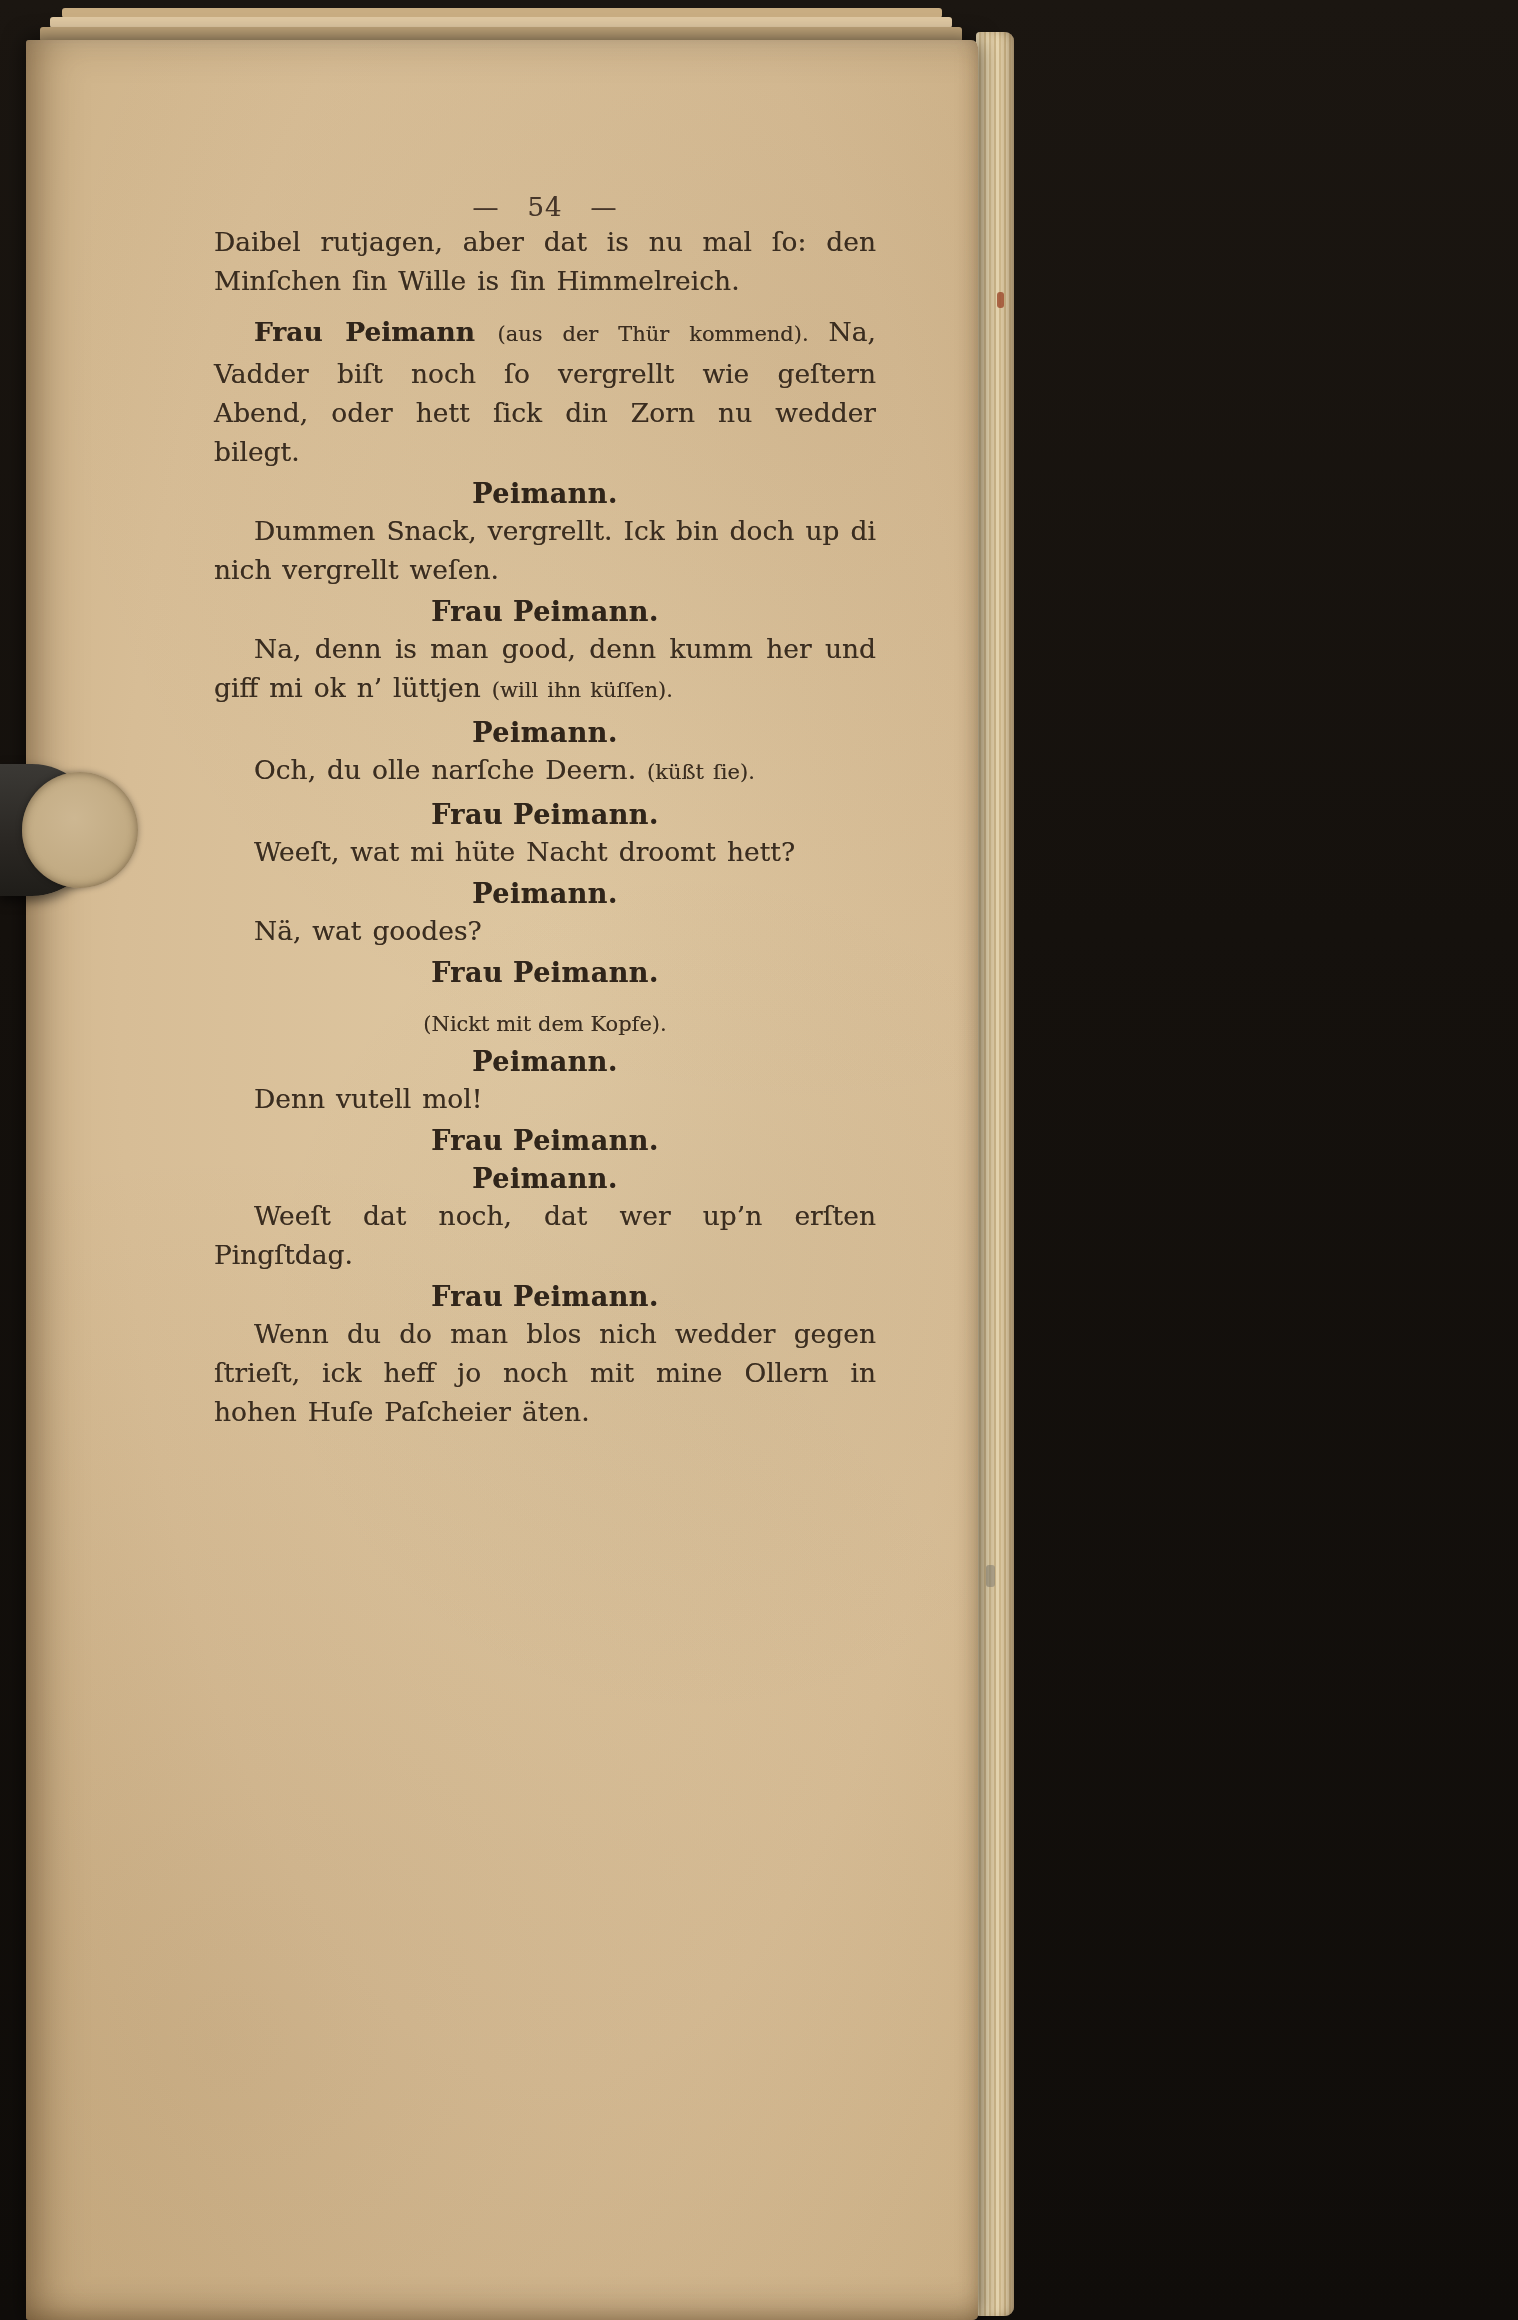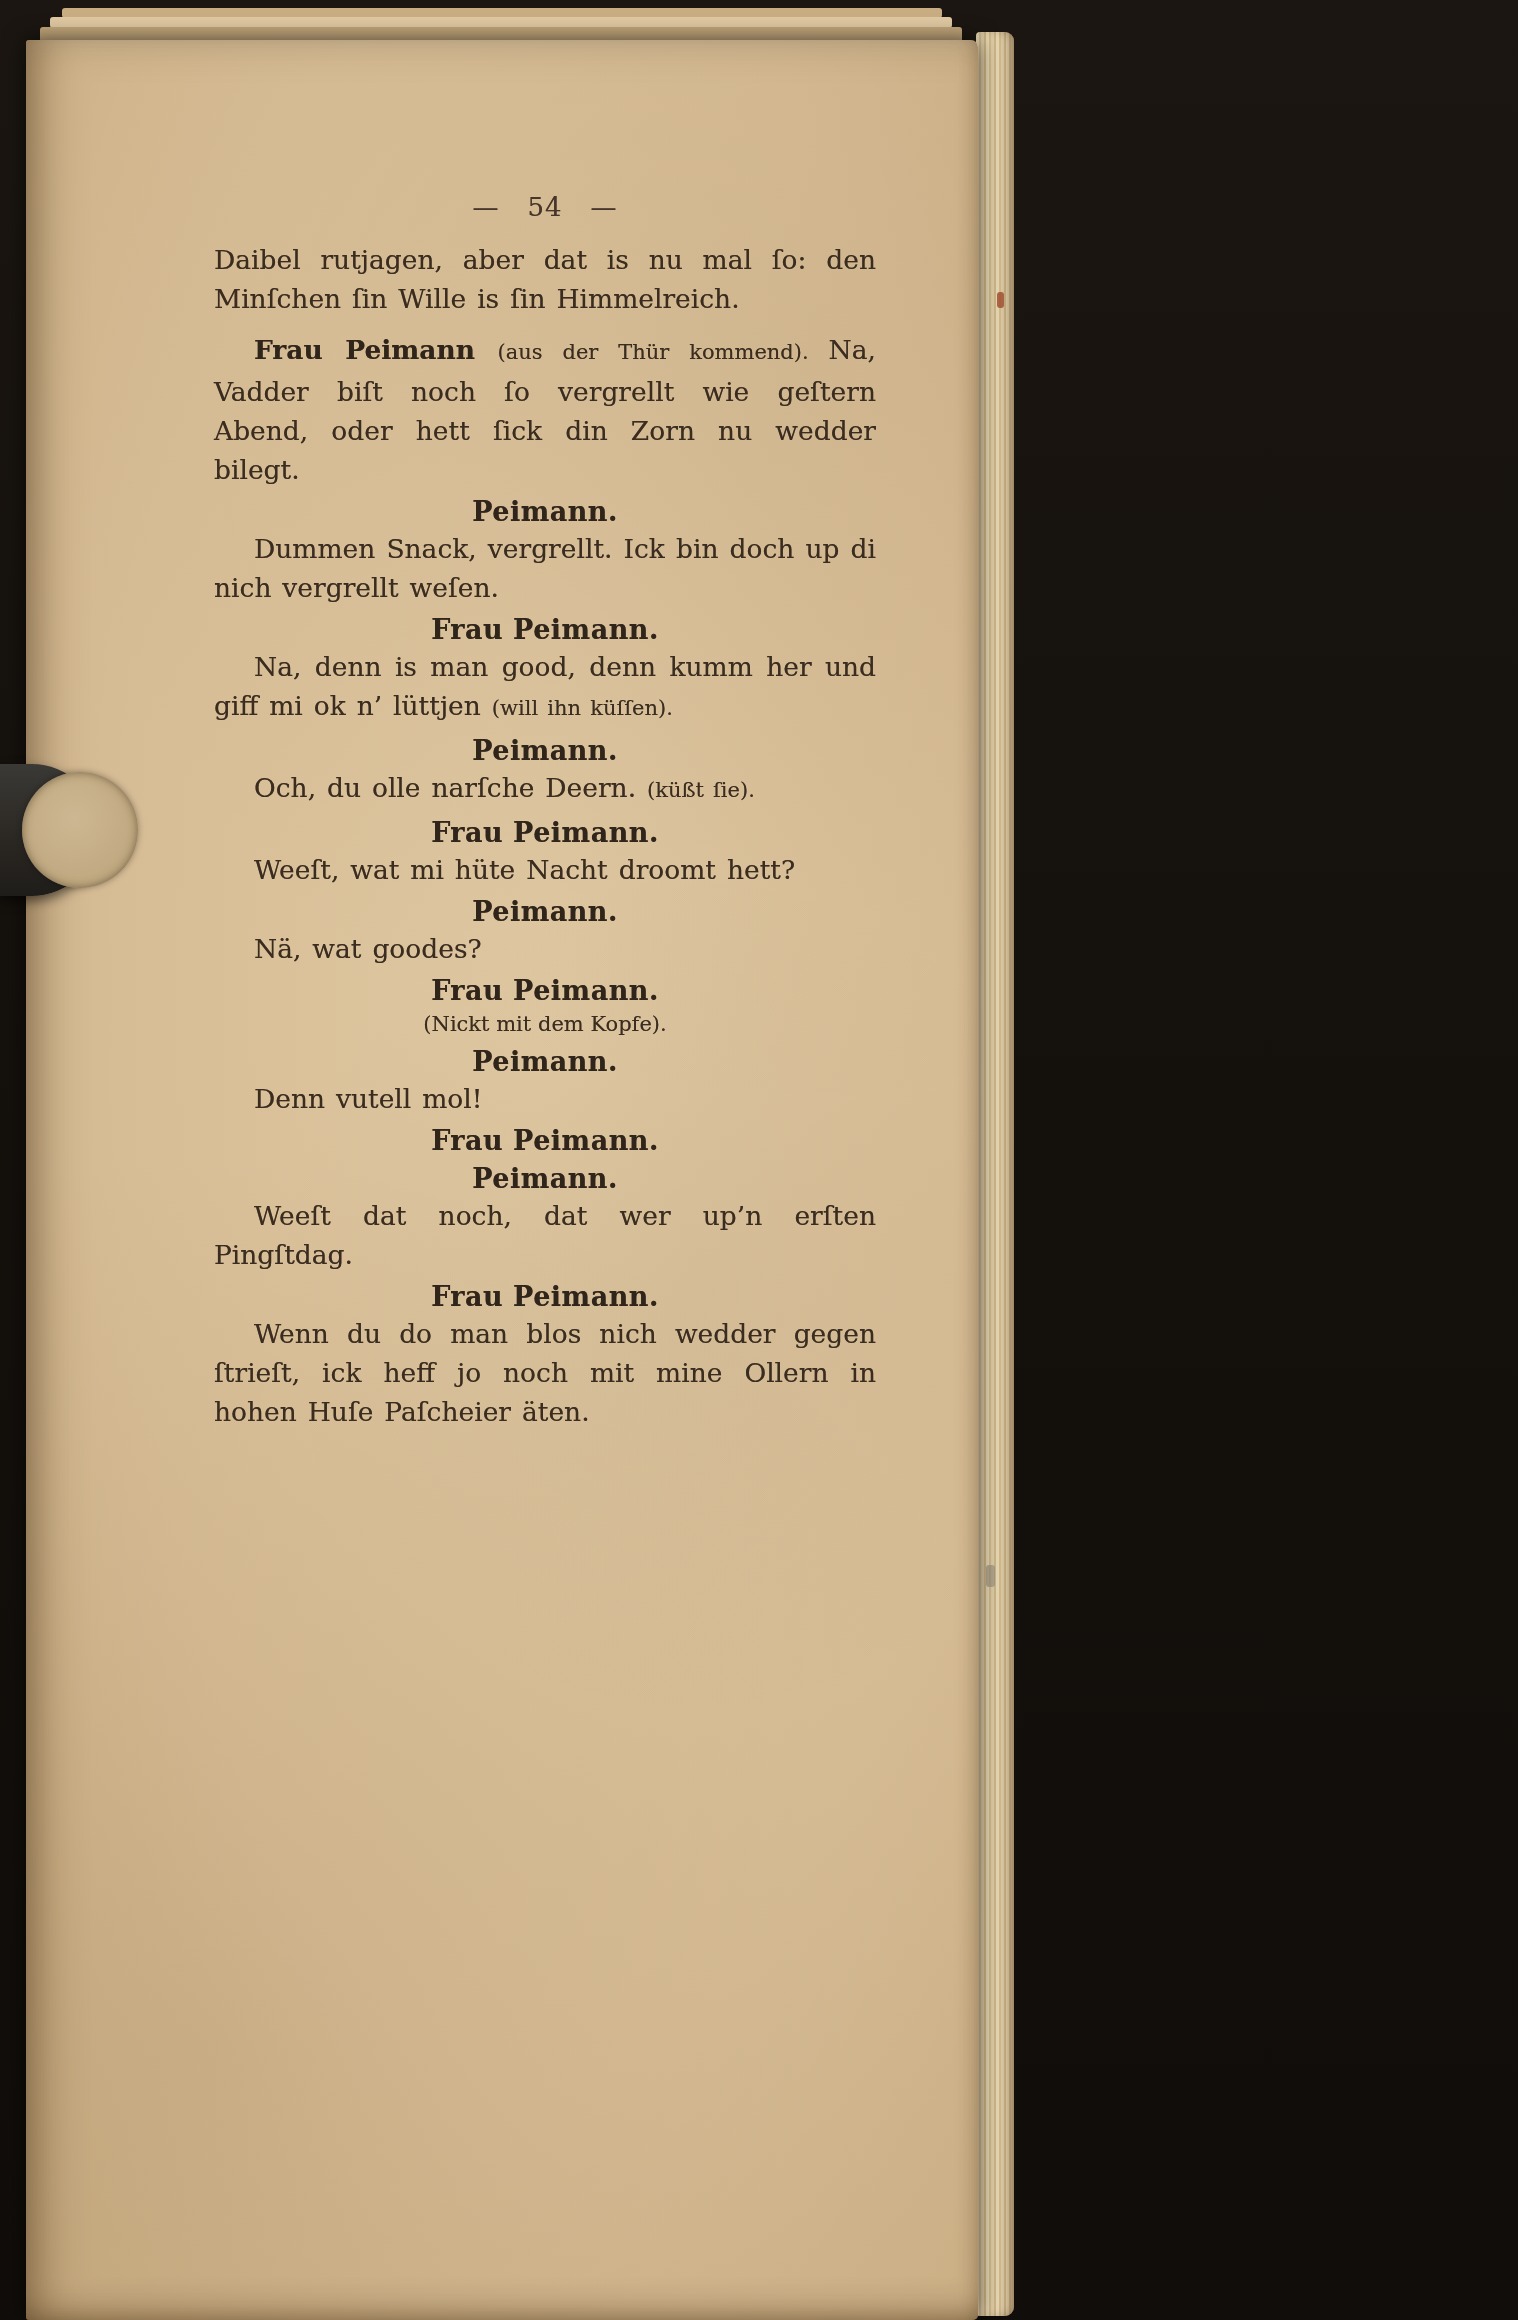--- a/index.html
+++ b/index.html
@@ -40,33 +40,33 @@
       inset 0 10px 18px -10px rgba(255,246,225,.35),
       0 0 22px rgba(0,0,0,.65);
   }
   
   .text-block{
     position:absolute;left:188px;top:152px;width:662px;
     color:var(--ink,#3a2d20);
     font-size:26.5px;line-height:39px;
     text-shadow:0 0 .5px rgba(58,45,32,.55);
   }
-  .pageno{text-align:center;font-size:26px;line-height:30px;margin-bottom:18px;color:#46362a;letter-spacing:1px;}
+  .pageno{text-align:center;font-size:26px;line-height:30px;color:#46362a;letter-spacing:1px;}
   .pageno .num{padding:0 28px;}
   p.body{margin:0;text-align:justify;word-spacing:2.5px;}
   p.body.indent{text-indent:40px;}
   p.body.space-before{margin-top:12px;}
   h3.speaker{
     margin:7px 0 2px;text-align:center;
     font-size:27px;line-height:31px;font-weight:bold;
     color:#30251a;letter-spacing:.5px;
   }
   .seg-bold{font-weight:bold;color:#30251a;}
   .seg-small{font-size:21px;}
-  p.stage-center{margin:3px 0 5px;text-align:center;font-size:21px;line-height:30px;}
+  p.stage-center{margin:21px 0 5px;text-align:center;font-size:21px;line-height:30px;}
   
   .clip{
     position:absolute;left:0;top:764px;width:98px;height:132px;
     background:linear-gradient(180deg,#3b3935 0%,#2a2723 60%,#1f1d19 100%);
     border-radius:0 66px 66px 0;
     box-shadow:0 5px 12px rgba(0,0,0,.55);
   }
   .clip-hole{
     position:absolute;left:22px;top:772px;width:116px;height:116px;border-radius:50%;
     background:radial-gradient(circle at 45% 40%, #cdb792 0%, #c0a981 70%, #ab9570 100%);

